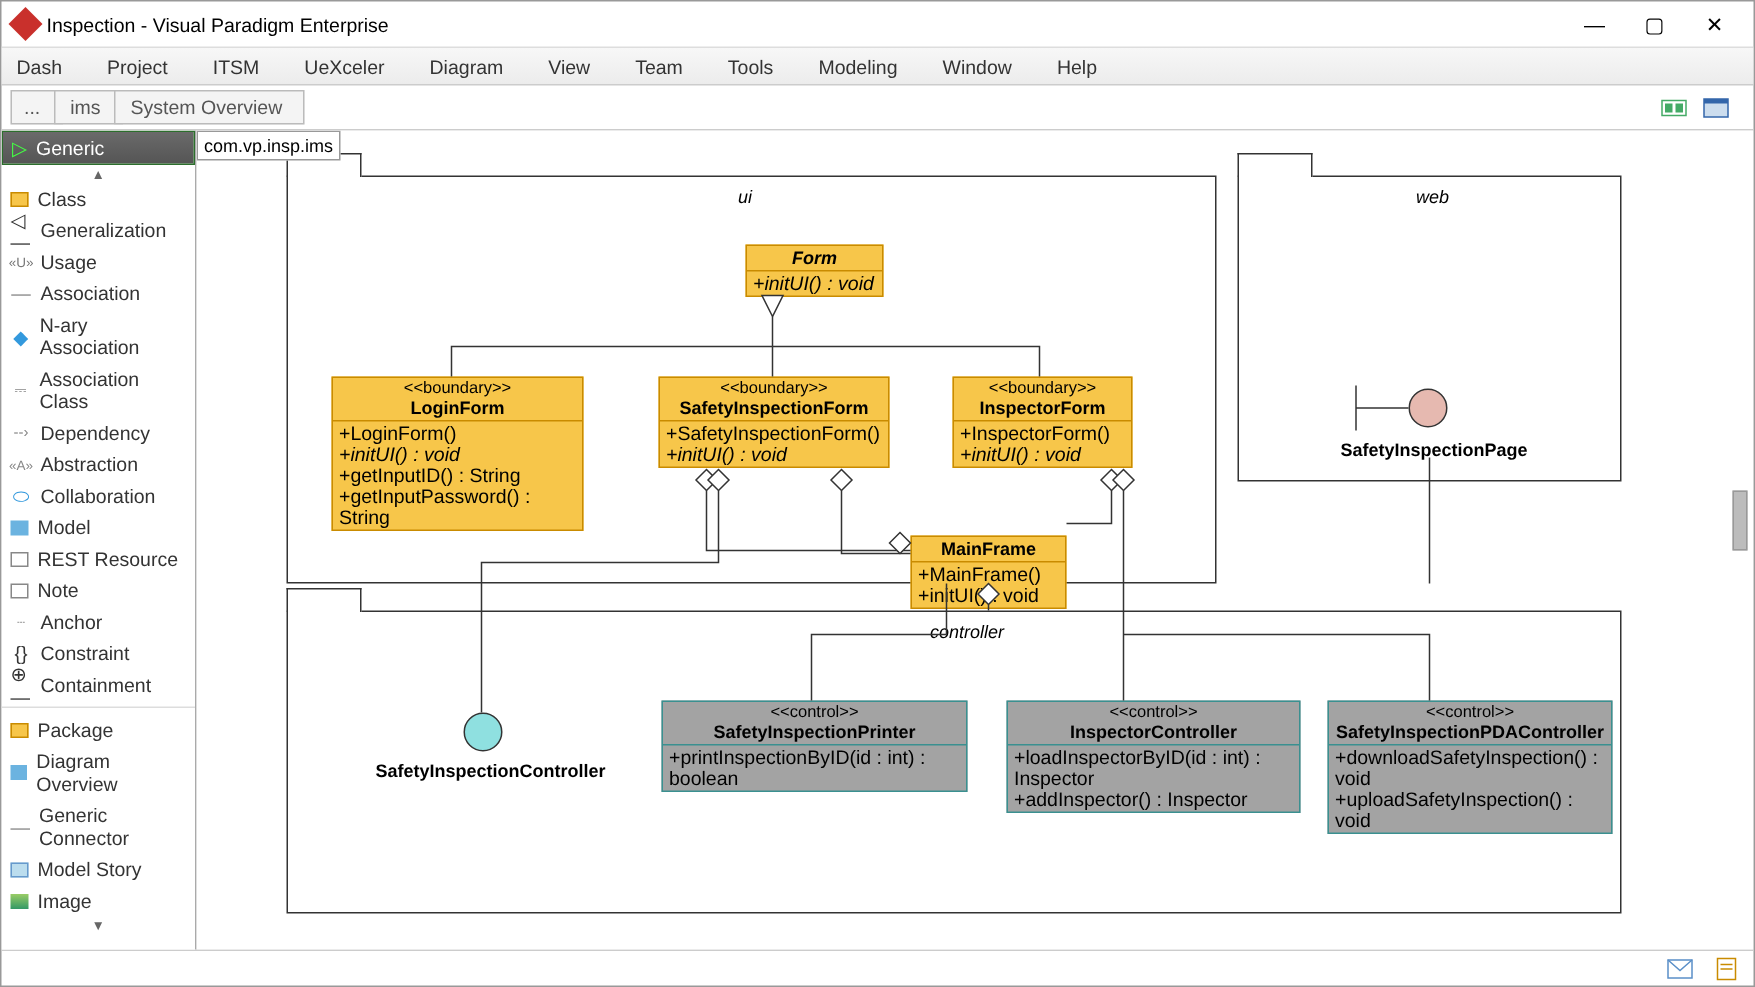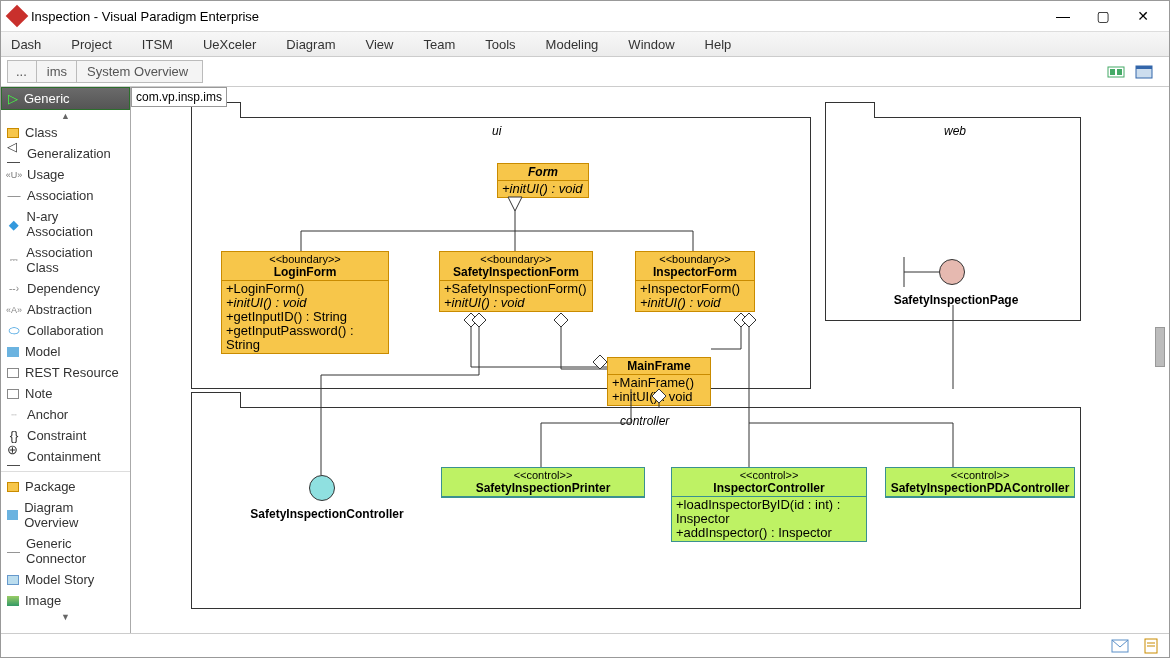--- a/index.html
+++ b/index.html
@@ -31,21 +31,21 @@
 
 
 .pkg { position:absolute; border:1px solid #333; }
 .pkg-tab { position:absolute; top:-16px; left:-1px; height:16px; width:50px; border:1px solid #333; border-bottom:none; background:#fff; }
 .pkg-label { position:absolute; font-style:italic; font-size:12px; }
 .uml { position:absolute; background:#f7c64a; border:1px solid #c98b00; text-align:center; }
 .uml .hdr { border-bottom:1px solid #c98b00; font-size:12px; padding:1px 4px; }
 .uml .stereo { font-size:11px; }
 .uml .name { font-weight:bold; font-size:12px; text-decoration:underline; text-decoration-color:transparent; }
 .uml .body { text-align:left; padding:1px 4px; font-size:11px; line-height:14px; }
-.uml.ctrl { background:#bef264; border-color:#3a9090; }
+.uml.ctrl { background:#a3a3a3; border-color:#3a9090; }
 .uml.ctrl .hdr { border-color:#3a9090; }
 .plain-class { position:absolute; text-align:center; }
 .plain-class .title { font-weight:bold; font-size:12px; }
 .plain-class .ops { font-size:11px; line-height:14px; text-align:left; border-top:1px solid transparent; padding-top:2px; }
 .circle-node { position:absolute; width:26px; height:26px; border:1px solid #333; border-radius:50%; background:#8fe0e0; }
 .circle-node.pink { background:#e6b9b0; }
 svg.lines { position:absolute; inset:0; width:100%; height:100%; pointer-events:none; }
 svg.lines line, svg.lines polyline, svg.lines polygon, svg.lines path { stroke:#333; stroke-width:1; fill:none; }
 svg.lines .diamond { fill:#fff; }
 svg.lines .tri { fill:#fff; }
@@ -274,38 +274,45 @@
       <div class="circle-node" style="left:178px; top:388px;"></div>
       <div class="plain-class" style="left:94px; top:420px; width:204px;">
         <div class="title">SafetyInspectionController</div>
       </div>
 
       <div class="uml ctrl" style="left:310px; top:380px; width:204px;">
         <div class="hdr">
             <div class="stereo">&lt;&lt;control&gt;&gt;</div>
             <div class="name">SafetyInspectionPrinter</div>
           </div>
+        <div class="body">
+            <div>+printInspectionByID(id : int) : boolean</div>
+          </div>
       </div>
 
       <div class="uml ctrl" style="left:540px; top:380px; width:196px;">
         <div class="hdr">
             <div class="stereo">&lt;&lt;control&gt;&gt;</div>
             <div class="name">InspectorController</div>
           </div>
         <div class="body">
           <div>+loadInspectorByID(id : int) : Inspector</div>
           <div>+addInspector() : Inspector</div>
         </div>
       </div>
 
       <div class="uml ctrl" style="left:754px; top:380px; width:190px;">
         <div class="hdr">
             <div class="stereo">&lt;&lt;control&gt;&gt;</div>
             <div class="name">SafetyInspectionPDAController</div>
           </div>
+        <div class="body">
+          <div>+downloadSafetyInspection() : void</div>
+          <div>+uploadSafetyInspection() : void</div>
+        </div>
       </div>
 
       <svg class="lines">
 
         <polygon class="tri" points="384,124 377,110 391,110"></polygon>
         <line x1="384" y1="124" x2="384" y2="144"></line>
         <polyline points="170,164 170,144 384,144"></polyline>
         <line x1="384" y1="144" x2="384" y2="164"></line>
         <polyline points="562,164 562,144 384,144"></polyline>
 

